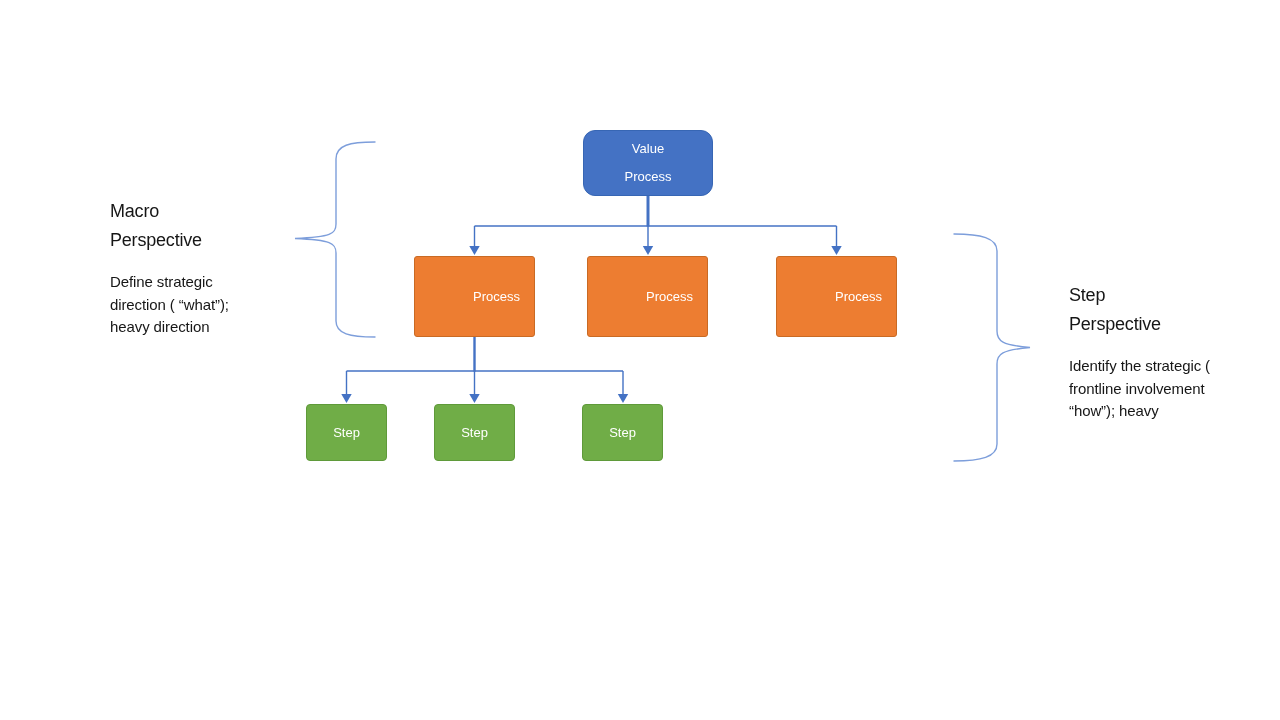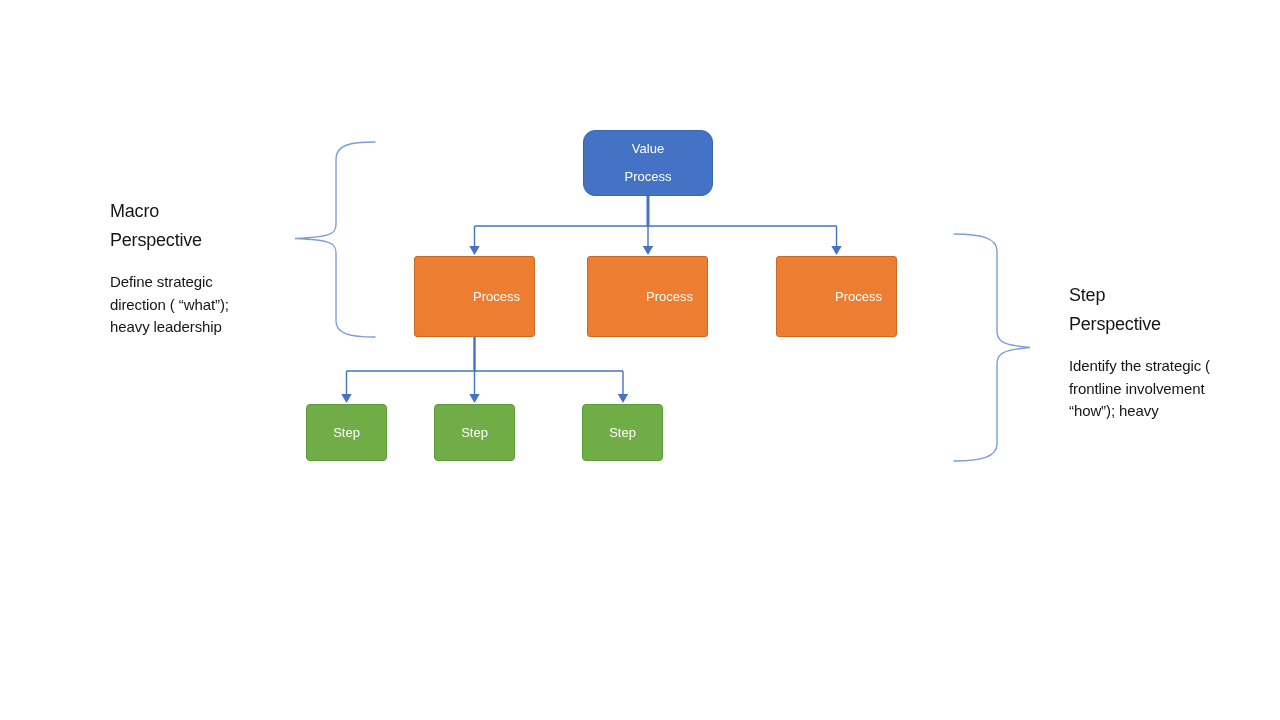--- a/index.html
+++ b/index.html
@@ -111,21 +111,21 @@
   </div>
 
   <div class="annotation" style="left:110px; top:197px; width:180px;">
     <div class="ann-heading">
       <div>Macro</div>
       <div>Perspective</div>
     </div>
     <div class="ann-body">
       <div>Define strategic</div>
       <div>direction ( “what”);</div>
-      <div>heavy leadership</div>
+      <div>heavy direction</div>
     </div>
   </div>
 
   <div class="annotation" style="left:1069px; top:281px; width:185px;">
     <div class="ann-heading">
       <div>Step</div>
       <div>Perspective</div>
     </div>
     <div class="ann-body">
       <div>Identify the strategic (</div>

